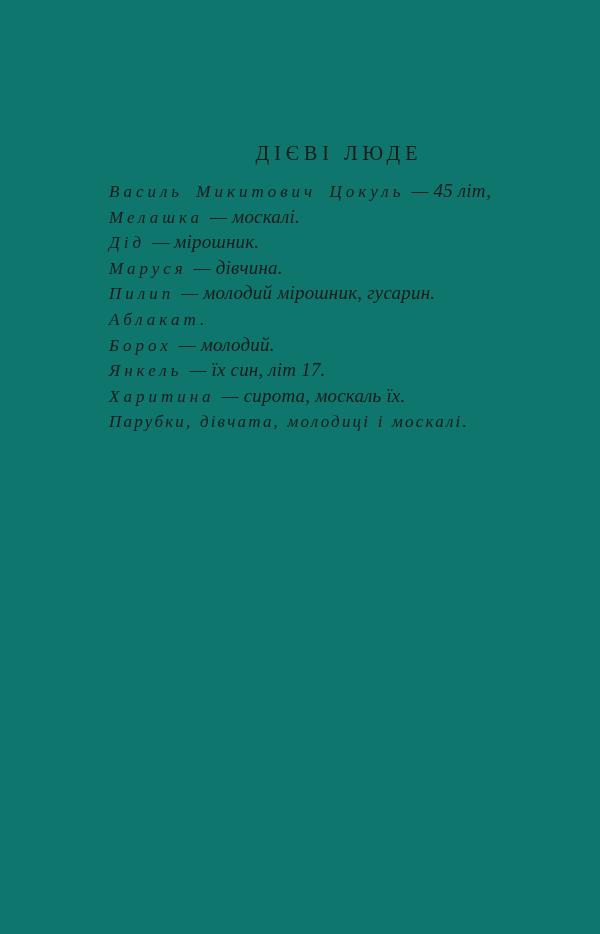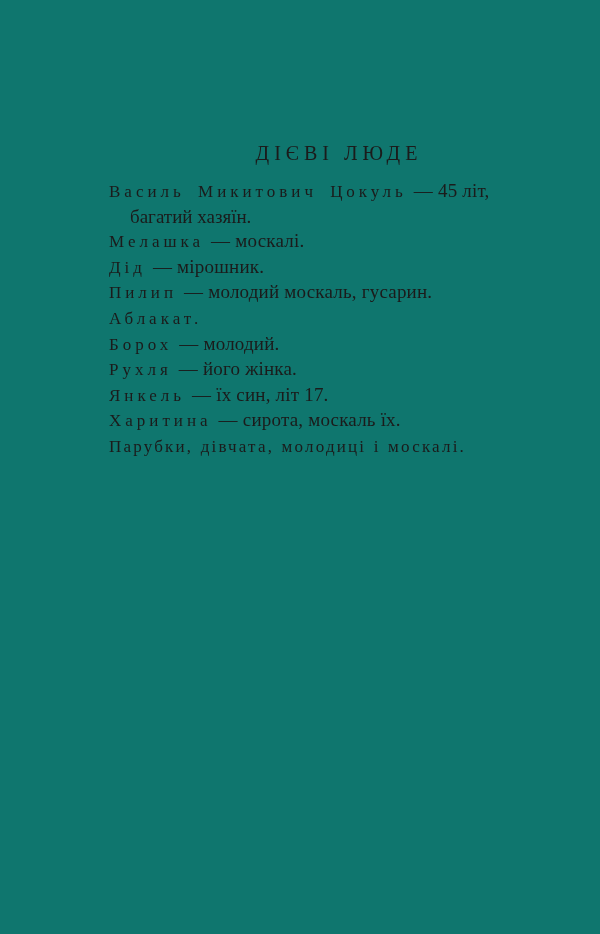--- a/index.html
+++ b/index.html
@@ -29,20 +29,21 @@
     letter-spacing: 5px;
     white-space: nowrap;
   }
   .cast {
     list-style: none;
     margin: 14px 0 0 70px;
     padding: 0;
     width: 444px;
     font-size: 19px;
     line-height: 24.6px;
+    font-style: italic;
   }
   .cast li {
     padding-left: 21px;
     text-indent: -21px;
   }
   .char-name {
     font-size: 17px;
     letter-spacing: 4px;
     word-spacing: 5px;
     margin-right: 7px;
@@ -61,24 +62,24 @@
     word-spacing: 1px;
     margin-right: 12px;
   }
 </style>
 </head>
 <body>
 
 <div class="page">
   <div class="title">ДІЄВІ ЛЮДЕ</div>
   <ul class="cast">
-    <li><span class="char-name">Василь Микитович Цокуль</span><span class="char-desc">— 45 літ,</span><div class="cont">багатий хазяїн.</div></li>
+    <li><span class="char-name">Василь Микитович Цокуль</span><span class="char-desc">— 45 літ,</span></li>
     <li><span class="char-name">Мелашка</span><span class="char-desc">— москалі.</span></li>
     <li><span class="char-name">Дід</span><span class="char-desc">— мірошник.</span></li>
-    <li><span class="char-name">Пилип</span><span class="char-desc">— молодий москаль, гусарин.</span></li>
+    <li><span class="char-name">Маруся</span><span class="char-desc">— дівчина.</span></li>
+    <li><span class="char-name">Пилип</span><span class="char-desc">— молодий мірошник, гусарин.</span></li>
     <li><span class="char-name">Аблакат.</span></li>
     <li><span class="char-name">Борох</span><span class="char-desc">— молодий.</span></li>
-    <li><span class="char-name">Рухля</span><span class="char-desc">— його жінка.</span></li>
     <li><span class="char-name">Янкель</span><span class="char-desc">— їх син, літ 17.</span></li>
     <li><span class="char-name">Харитина</span><span class="char-desc">— сирота, москаль їх.</span></li>
     <li class="tight"><span class="char-name">Парубки, дівчата, молодиці і москалі.</span></li>
   </ul>
 </div>
 
 </body></html>

